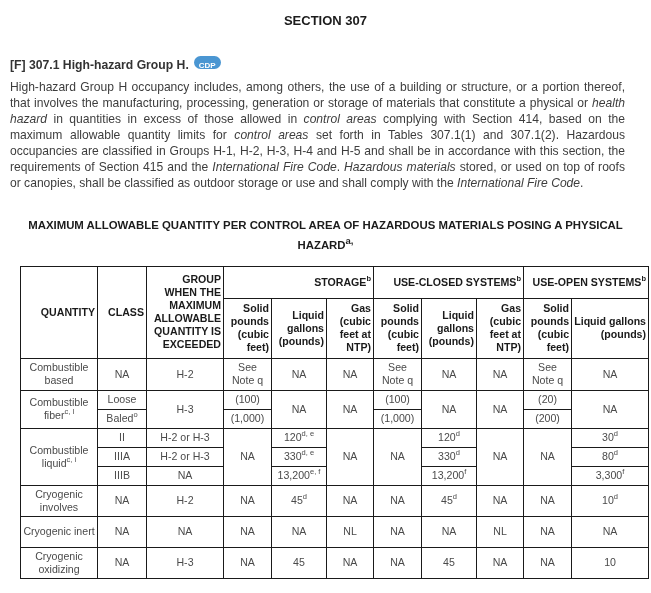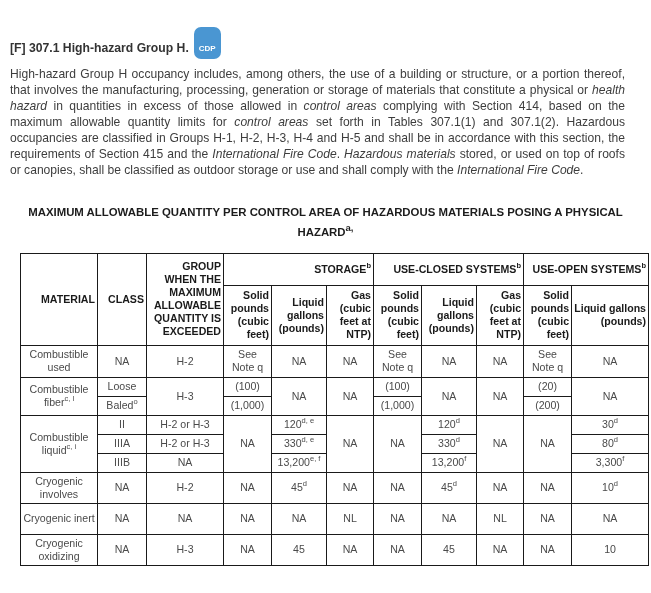--- a/index.html
+++ b/index.html
@@ -7,21 +7,21 @@
   body { width:651px; height:593px; overflow:hidden;
          font-family:"Liberation Sans", sans-serif; color:#3d3d3d; }
   .page { width:651px; height:593px; overflow:hidden; position:relative; background:#fff; }
 
   .sec-title { text-align:center; font-weight:bold; color:#1c1c1c;
                font-size:13px; line-height:17px; margin-top:12px; }
   .badge-p { display:inline-block; background:#f2a33a; color:#fff; font-weight:bold;
              font-size:9px; line-height:12px; width:13px; height:13px; border-radius:3px;
              text-align:center; vertical-align:-1px; margin-left:4px; cursor:pointer; }
   .badge-cdp { display:inline-block; background:#4a96d2; color:#fff; font-weight:bold;
-               font-size:8px; line-height:12px; height:13px; padding:16px 5px; border-radius:7px;
+               font-size:8px; line-height:12px; height:13px; padding:4px 5px; border-radius:7px;
                text-align:center; vertical-align:1px; margin-left:5px; cursor:pointer; }
 
   .article-head { margin:27px 10px 0 10px; font-weight:bold; font-size:12.2px; color:#333; }
   .para { margin:7px 26px 0 10px; font-size:12.1px; line-height:16px;
           text-align:justify; color:#3d3d3d; }
   .para i { font-style:italic; }
 
   .tbl-title { text-align:center; margin-top:27px; color:#1c1c1c; }
   .tbl-title .t1 { font-weight:bold; font-size:12px; line-height:15px; }
   .tbl-title .t2 { font-weight:bold; font-size:11.4px; line-height:15px; }
@@ -34,20 +34,21 @@
   table.maq th { font-weight:bold; font-size:10.6px; line-height:13px; color:#1a1a1a;text-align:right; }
   table.maq td { font-weight:normal; font-size:10.6px; line-height:13px; color:#4a4a4a; }
   table.maq sup { font-size:7.5px; white-space:nowrap; vertical-align:super; line-height:0; }
 </style>
 </head>
 <body>
 
 <div class="page">
 
   <div class="sec-title">
+    <div>SECTION 307</div>
   </div>
 
   <div class="article-head"><span>[F] 307.1 High-hazard Group H.</span><span class="badge-cdp">CDP</span>
   </div>
 
   <div class="para"><span>High-hazard Group H occupancy includes, among others, the use of a building or structure, or a portion thereof, that involves the manufacturing, processing, generation or storage of materials that constitute a physical or </span><i>health hazard</i><span> in quantities in excess of those allowed in </span><i>control areas</i><span> complying with Section 414, based on the maximum allowable quantity limits for </span><i>control areas</i><span> set forth in Tables 307.1(1) and 307.1(2). Hazardous occupancies are classified in Groups H-1, H-2, H-3, H-4 and H-5 and shall be in accordance with this section, the requirements of Section 415 and the </span><i>International Fire Code</i><span>. </span><i>Hazardous materials</i><span> stored, or used on top of roofs or canopies, shall be classified as outdoor storage or use and shall comply with the </span><i>International Fire Code</i><span>.</span></div>
 
   <div class="tbl-title">
     <div class="t2">MAXIMUM ALLOWABLE QUANTITY PER CONTROL AREA OF HAZARDOUS MATERIALS POSING A PHYSICAL HAZARD<sup>a,</sup></div>
   </div>
@@ -61,41 +62,41 @@
         <col style="width:55px">
         <col style="width:47px">
       <col style="width:48px">
         <col style="width:55px">
         <col style="width:47px">
       <col style="width:48px">
         <col style="width:77px">
     </colgroup>
     <thead>
         <tr style="height: 32px;">
-          <th rowspan="2">MATERIAL</th>
+          <th rowspan="2">QUANTITY</th>
           <th rowspan="2">CLASS</th>
           <th rowspan="2">GROUP WHEN THE MAXIMUM ALLOWABLE QUANTITY IS EXCEEDED</th>
           <th colspan="3">STORAGE<sup>b</sup></th>
           <th colspan="3">USE-CLOSED SYSTEMS<sup>b</sup></th>
           <th colspan="2">USE-OPEN SYSTEMS<sup>b</sup></th>
         </tr>
         <tr style="height: 60px;">
           <th>Solid pounds (cubic feet)</th>
           <th>Liquid gallons (pounds)</th>
           <th>Gas (cubic feet at NTP)</th>
           <th>Solid pounds (cubic feet)</th>
           <th>Liquid gallons (pounds)</th>
           <th>Gas (cubic feet at NTP)</th>
           <th>Solid pounds (cubic feet)</th>
           <th>Liquid gallons (pounds)</th>
         </tr>
       </thead>
     <tbody>
         <tr style="height: 32px;">
-          <td>Combustible used</td>
+          <td>Combustible based</td>
           <td>NA</td>
           <td>H-2</td>
           <td>See Note q</td>
           <td>NA</td>
           <td>NA</td>
           <td>See Note q</td>
           <td>NA</td>
           <td>NA</td>
           <td>See Note q</td>
           <td>NA</td>

